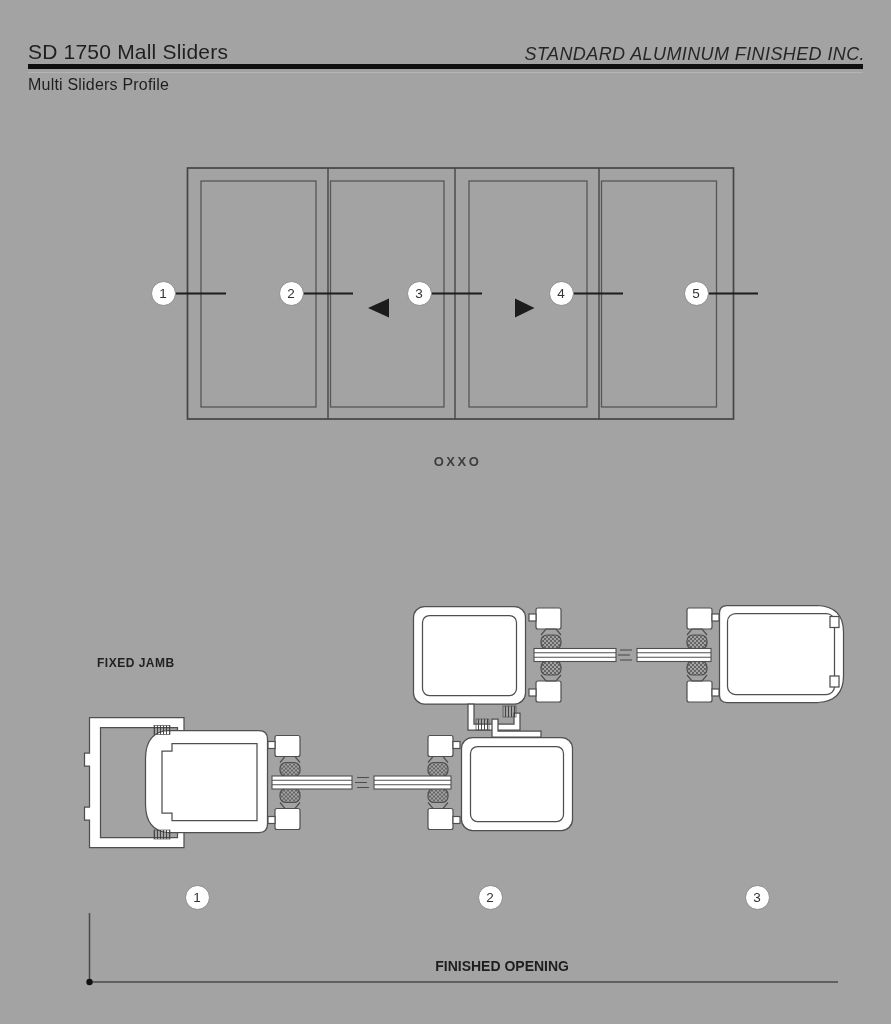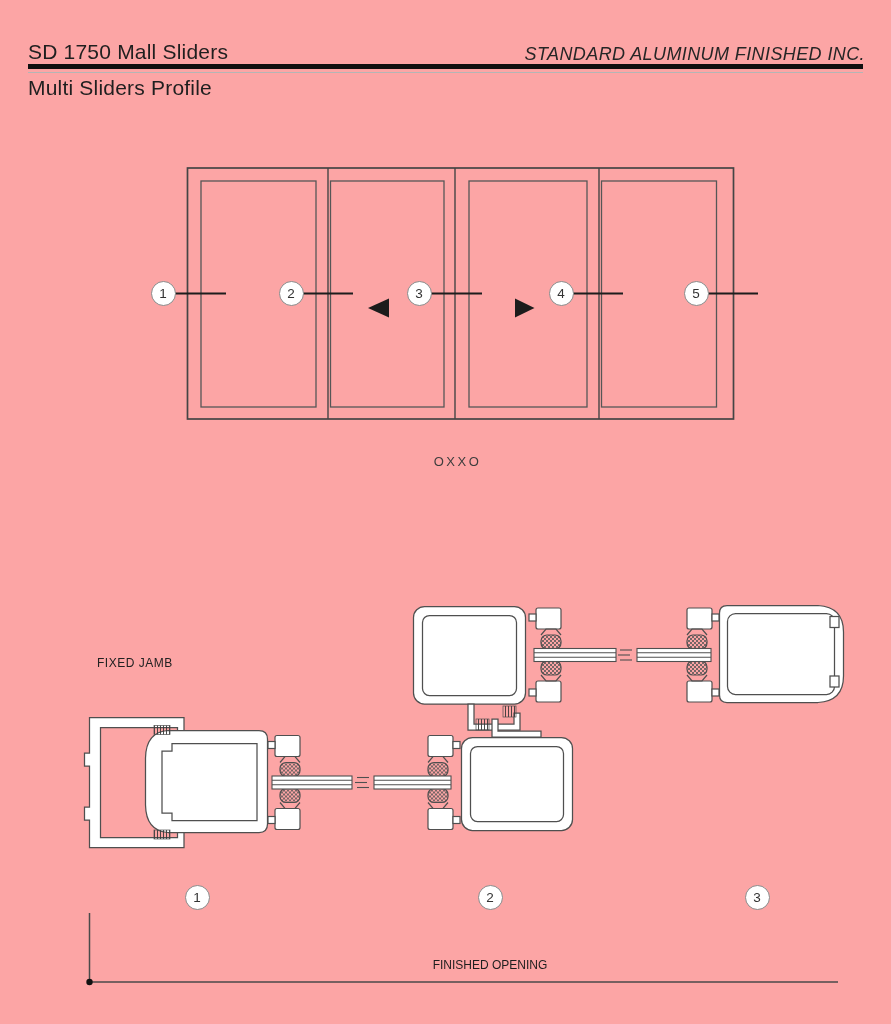--- a/index.html
+++ b/index.html
@@ -1,31 +1,31 @@
 <!DOCTYPE html>
 <html><head>
 <meta charset="utf-8">
 <style>
   html,body{margin:0;padding:0;background:#e8e8e8;}
-  .page{position:relative;width:891px;height:1024px;background:#fca5a5;margin:0 auto;
+  .page{position:relative;width:891px;height:1024px;background:#a3a3a3;margin:0 auto;
         font-family:"Liberation Sans",sans-serif;overflow:hidden;}
   .abs{position:absolute;}
   .title{left:28px;top:40px;font-size:21px;color:#1f1f1f;letter-spacing:0.2px;}
   .company{right:26px;top:44px;font-size:18px;font-style:italic;color:#262626;letter-spacing:0.4px;}
-  .subtitle{left:28px;top:76px;font-size:21px;color:#1f1f1f;letter-spacing:0.2px;}
+  .subtitle{left:28px;top:76px;font-size:16px;color:#1f1f1f;letter-spacing:0.2px;}
   .rule-thick{left:28px;top:64px;width:835px;height:4.5px;background:#101010;}
   .rule-thin{left:28px;top:71.5px;width:835px;height:1px;background:#b5b5b5;}
   .callout{width:25px;height:25px;border:1.4px solid #8a8a8a;border-radius:50%;
            background:#fff;color:#333;font-size:13.5px;display:flex;align-items:center;
            justify-content:center;box-sizing:border-box;}
-  .lbl{color:#2a2a2a;}
+  .lbl{color:#2a2a2a;font-weight:bold;}
   .config{left:410px;top:454px;width:95px;text-align:center;font-size:13px;
           letter-spacing:2.5px;color:#3d3d3d;}
   .fixedjamb{left:97px;top:656px;font-size:12px;letter-spacing:0.5px;color:#222;}
-  .dimlabel{left:390px;top:958px;width:200px;text-align:center;font-size:12px;color:#1e1e1e;}
+  .dimlabel{left:369px;top:958px;width:200px;text-align:right;font-size:14px;color:#1e1e1e;}
   svg{position:absolute;left:0;top:0;}
 </style>
 </head>
 <body>
 
 <div class="page">
 
   <div class="abs title">SD 1750 Mall Sliders</div>
   <div class="abs company">STANDARD ALUMINUM FINISHED INC.</div>
   <div class="abs rule-thick"></div>

